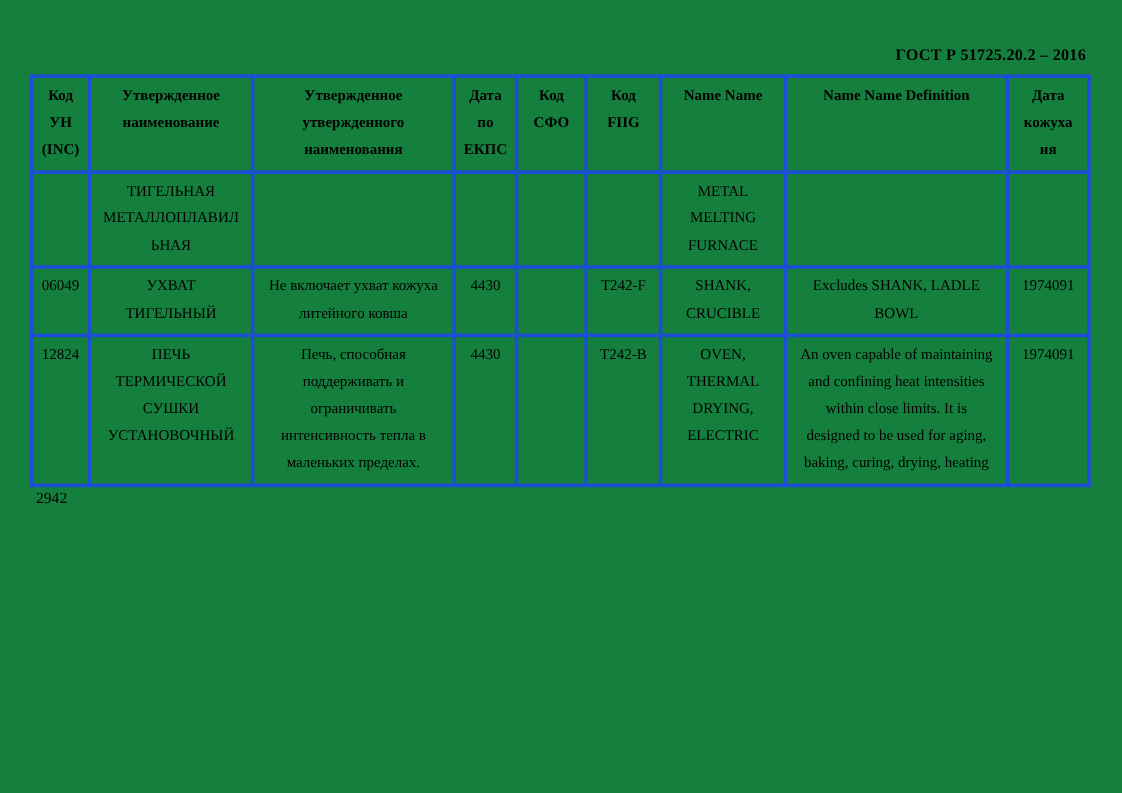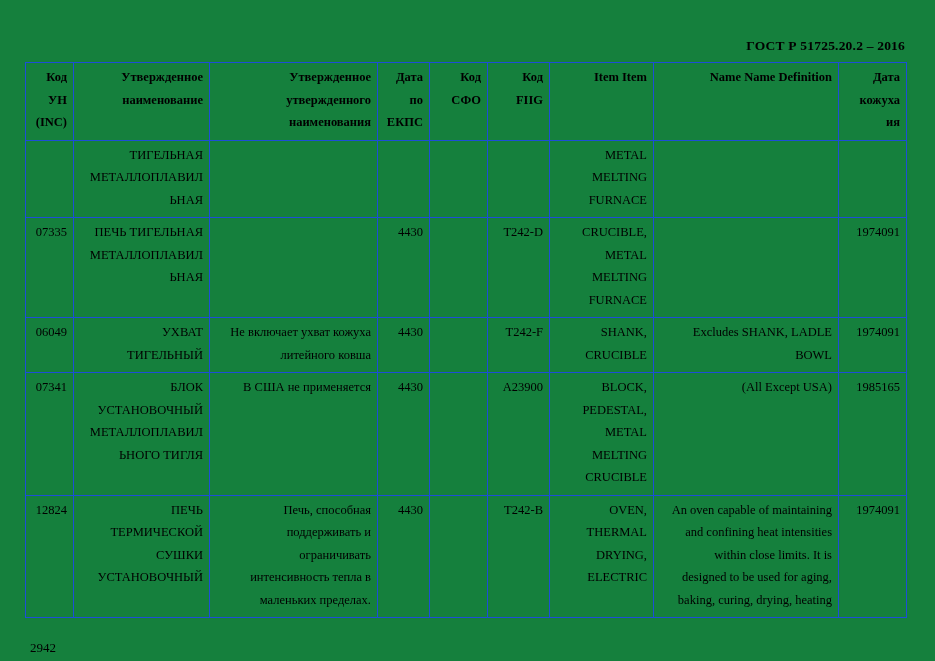--- a/index.html
+++ b/index.html
@@ -23,34 +23,34 @@
     letter-spacing: 0.2px;
   }
   table.catalog {
     border-collapse: collapse;
     table-layout: fixed;
     margin-left: 25px;
     width: 881px;
   }
   table.catalog th,
   table.catalog td {
-    border: 1px solid #1d4ed8;
+    border: 3px solid #1d4ed8;
     vertical-align: top;
-    text-align: right;
+    text-align: center;
     padding: 3px 6px 6px 6px;
     font-size: 12.5px;
     line-height: 1.8;
     white-space: pre-line;
     overflow-wrap: break-word;
   }
   table.catalog th {
     font-weight: bold;
   }
   .page-number {
-    margin: 22px 0 18px 30px;
+    margin: 1px 0 18px 30px;
     font-size: 13px;
   }
 </style>
 </head>
 <body>
 
 <div class="page">
 
   <div class="doc-header">ГОСТ Р 51725.20.2 – 2016</div>
 
@@ -76,21 +76,21 @@
           <th>Утвержденное
 утвержденного
 наименования</th>
           <th>Дата
 по
 ЕКПС</th>
           <th>Код
 СФО</th>
           <th>Код
 FIIG</th>
-          <th>Item Item</th>
+          <th>Name Name</th>
           <th>Name Name Definition</th>
           <th>Дата
 кожуха
 ия</th>
         </tr>
     </thead>
     <tbody id="table-body">
         <tr>
           <td></td>
           <td>ТИГЕЛЬНАЯ
@@ -100,67 +100,33 @@
           <td></td>
           <td></td>
           <td></td>
           <td>METAL
 MELTING
 FURNACE</td>
           <td></td>
           <td></td>
         </tr>
         <tr>
-          <td>07335</td>
-          <td>ПЕЧЬ ТИГЕЛЬНАЯ
-МЕТАЛЛОПЛАВИЛ
-ЬНАЯ</td>
-          <td></td>
-          <td>4430</td>
-          <td></td>
-          <td>T242-D</td>
-          <td>CRUCIBLE,
-METAL
-MELTING
-FURNACE</td>
-          <td></td>
-          <td>1974091</td>
-        </tr>
-        <tr>
           <td>06049</td>
           <td>УХВАТ
 ТИГЕЛЬНЫЙ</td>
           <td>Не включает ухват кожуха
 литейного ковша</td>
           <td>4430</td>
           <td></td>
           <td>T242-F</td>
           <td>SHANK,
 CRUCIBLE</td>
           <td>Excludes SHANK, LADLE
 BOWL</td>
           <td>1974091</td>
-        </tr>
-        <tr>
-          <td>07341</td>
-          <td>БЛОК
-УСТАНОВОЧНЫЙ
-МЕТАЛЛОПЛАВИЛ
-ЬНОГО ТИГЛЯ</td>
-          <td>В США не применяется</td>
-          <td>4430</td>
-          <td></td>
-          <td>A23900</td>
-          <td>BLOCK,
-PEDESTAL,
-METAL
-MELTING
-CRUCIBLE</td>
-          <td>(All Except USA)</td>
-          <td>1985165</td>
         </tr>
         <tr>
           <td>12824</td>
           <td>ПЕЧЬ
 ТЕРМИЧЕСКОЙ
 СУШКИ
 УСТАНОВОЧНЫЙ</td>
           <td>Печь, способная
 поддерживать и
 ограничивать

